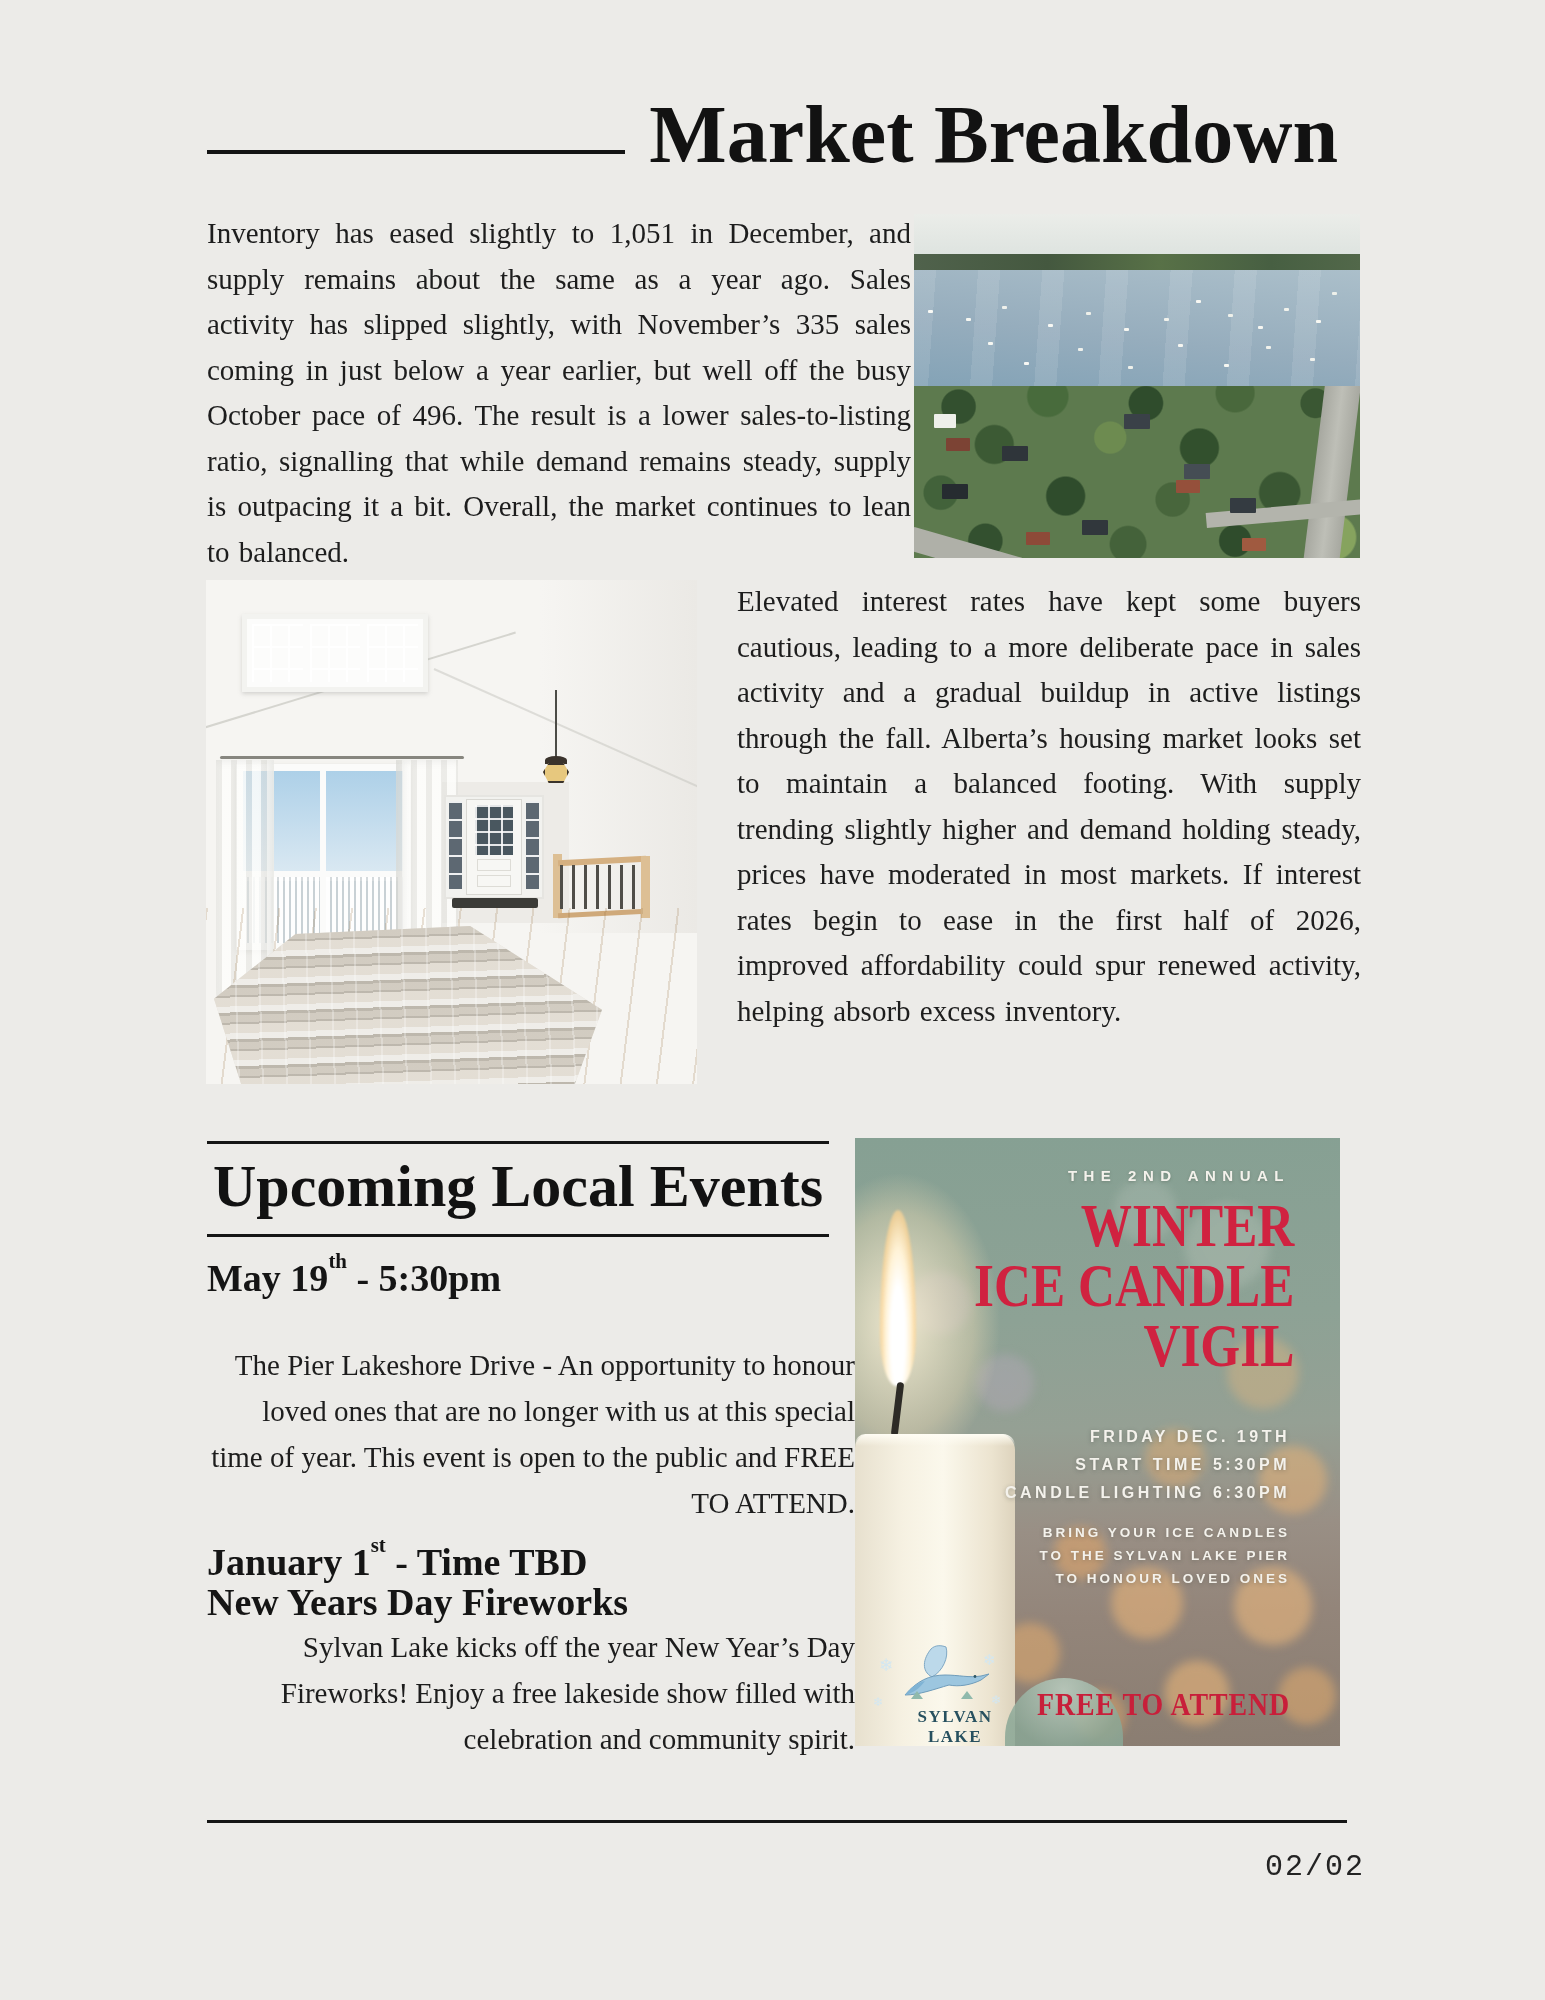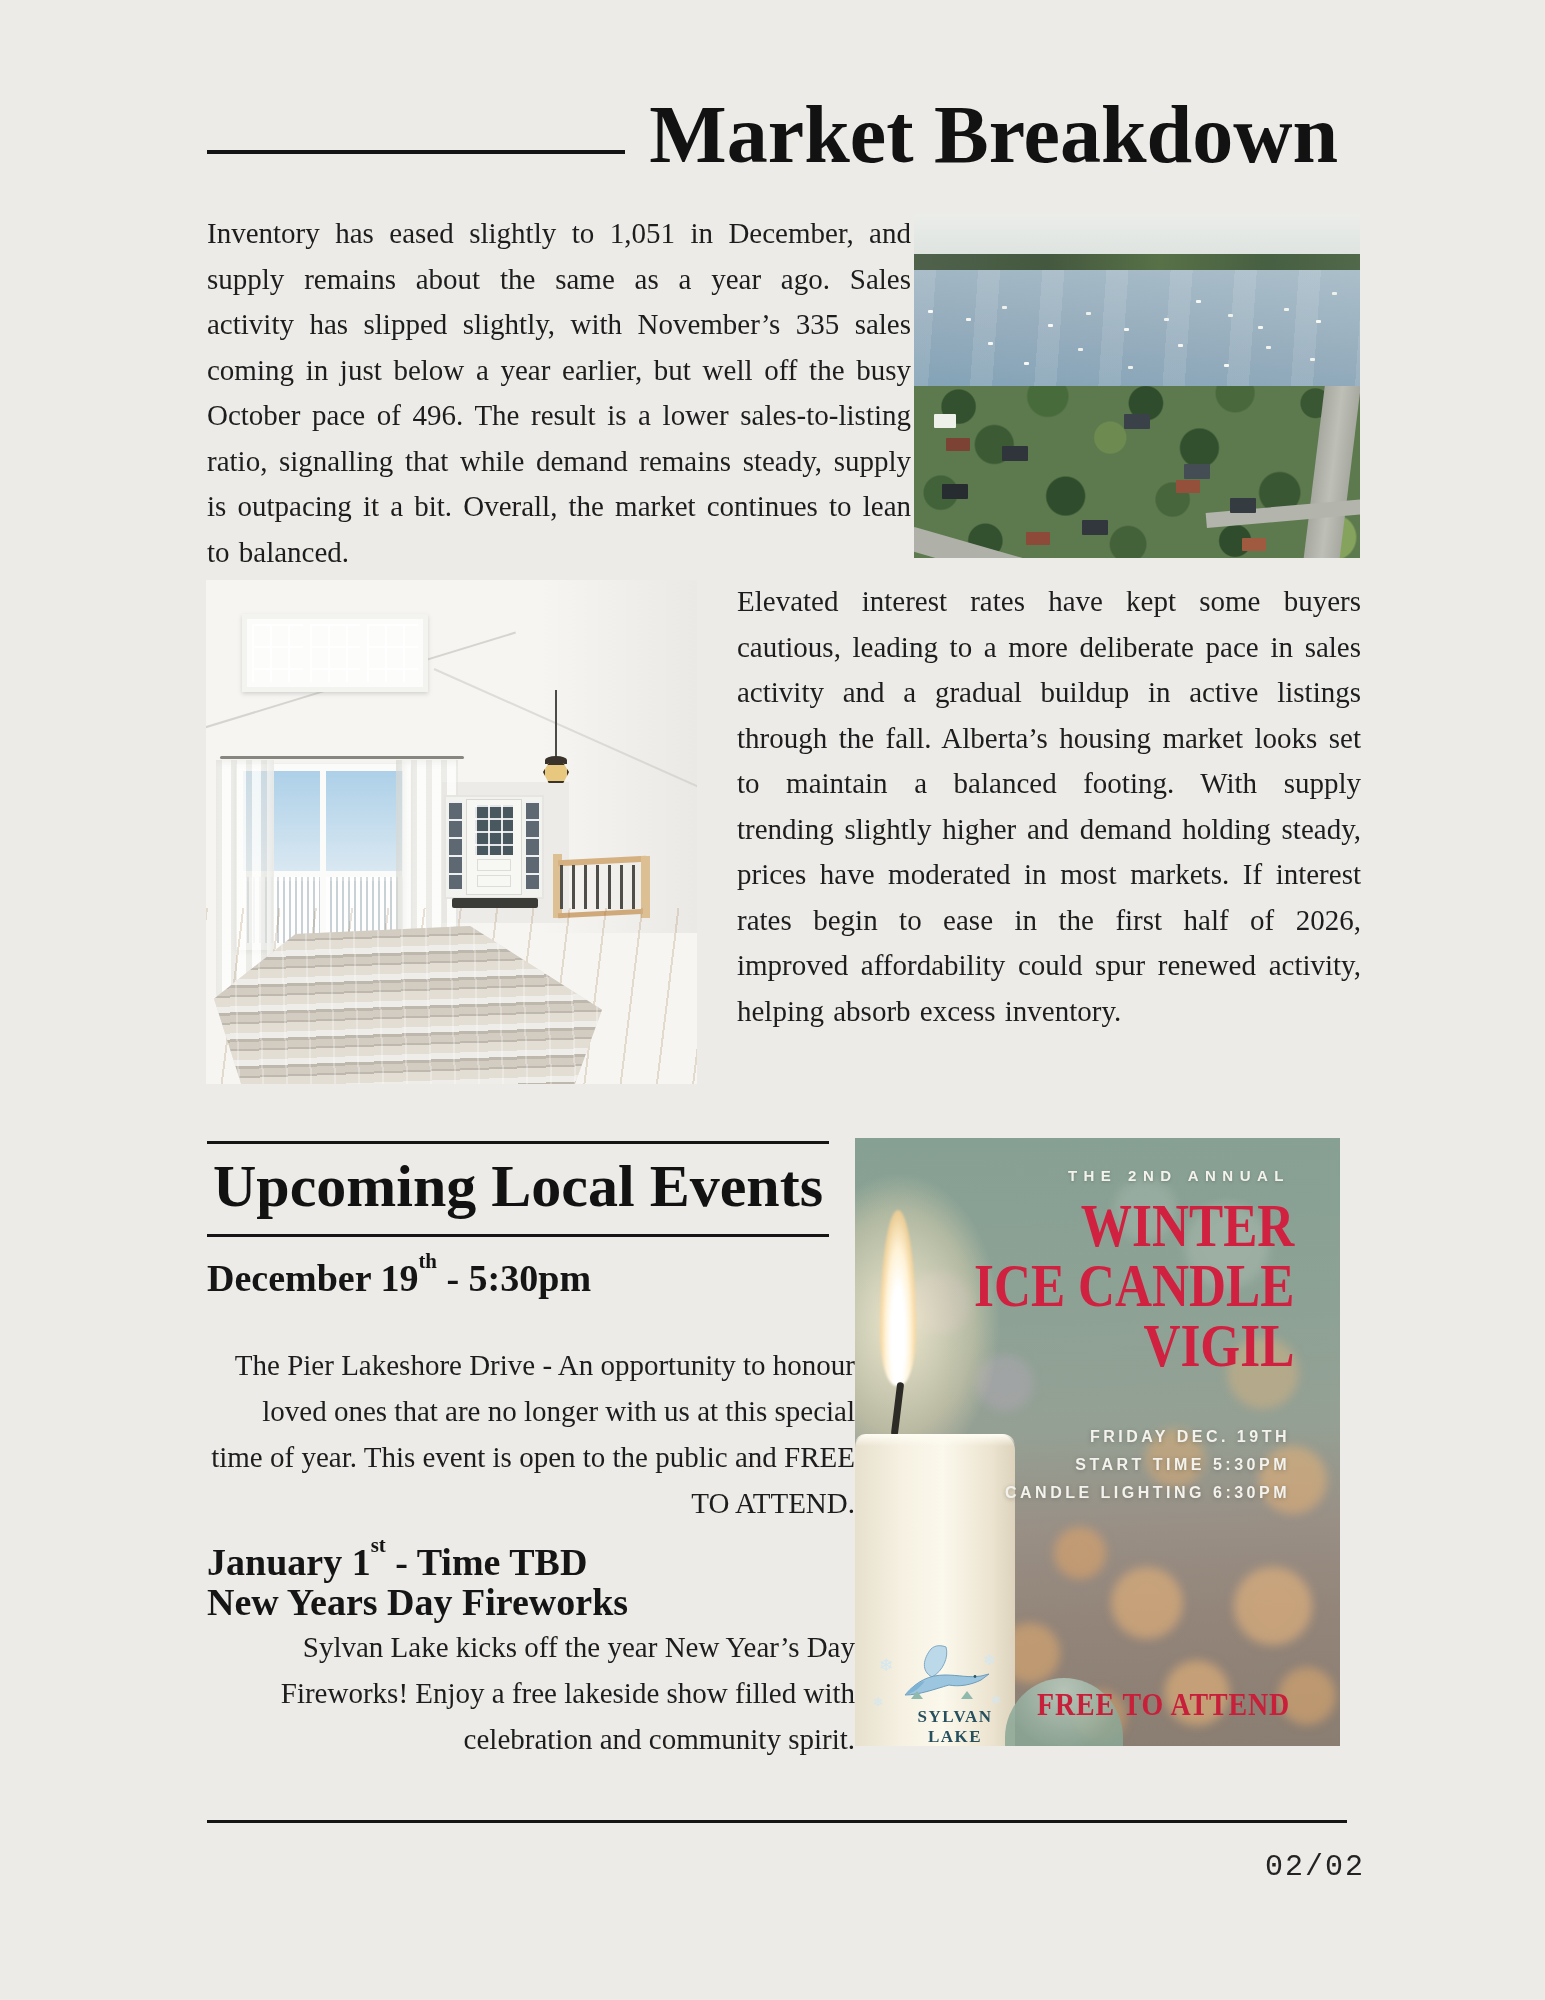--- a/index.html
+++ b/index.html
@@ -282,21 +282,21 @@
   <div class="i-rug"></div>
 </div>
 
 <p class="para para2">Elevated interest rates have kept some buyers cautious, leading to a more deliberate pace in sales activity and a gradual buildup in active listings through the fall. Alberta’s housing market looks set to maintain a balanced footing. With supply trending slightly higher and demand holding steady, prices have moderated in most markets. If interest rates begin to ease in the first half of 2026, improved affordability could spur renewed activity, helping absorb excess inventory.</p>
 
 <div class="events-rule top"></div>
 <h2 class="events-title">Upcoming Local Events</h2>
 <div class="events-rule bottom"></div>
 
 <h3 class="event-heading ev1-heading">
-  <span>December 19</span><sup>th</sup><span> - 5:30pm</span><br>
+  <span>May 19</span><sup>th</sup><span> - 5:30pm</span><br>
 </h3>
 <p class="event-desc ev1-desc">The Pier Lakeshore Drive - An opportunity to honour loved ones that are no longer with us at this special time of year. This event is open to the public and FREE TO ATTEND.</p>
 
 <h3 class="event-heading ev2-heading">
   <span>January 1</span><sup>st</sup><span> - Time TBD</span><br>
   <span>New Years Day Fireworks</span>
 </h3>
 <p class="event-desc ev2-desc">Sylvan Lake kicks off the year New Year’s Day Fireworks! Enjoy a free lakeside show filled with celebration and community spirit.</p>
 
 <div class="poster">
@@ -310,20 +310,25 @@
   <div class="kicker">THE 2ND ANNUAL</div>
   <div class="headline">
     <div>WINTER</div>
     <div>ICE CANDLE</div>
     <div>VIGIL</div>
   </div>
   <div class="p-list p-schedule">
     <div>FRIDAY DEC. 19TH</div>
     <div>START TIME 5:30PM</div>
     <div>CANDLE LIGHTING 6:30PM</div>
+  </div>
+  <div class="p-list p-bring">
+    <div>BRING YOUR ICE CANDLES</div>
+    <div>TO THE SYLVAN LAKE PIER</div>
+    <div>TO HONOUR LOVED ONES</div>
   </div>
   <div class="p-free">FREE TO ATTEND</div>
 
   <div class="logo">
     <span class="flake fl1">❄</span>
     <span class="flake fl2">❄</span>
     <span class="flake fl3">❄</span>
     <span class="flake fl4">❄</span>
     <svg width="104" height="58" viewBox="0 0 104 58">
       <path d="M40,6 C32,16 30,28 41,34 C52,28 58,14 55,4 C50,2 44,2 40,6 Z" fill="#bcd9ea" stroke="#7fa8c4" stroke-width="1"></path>

